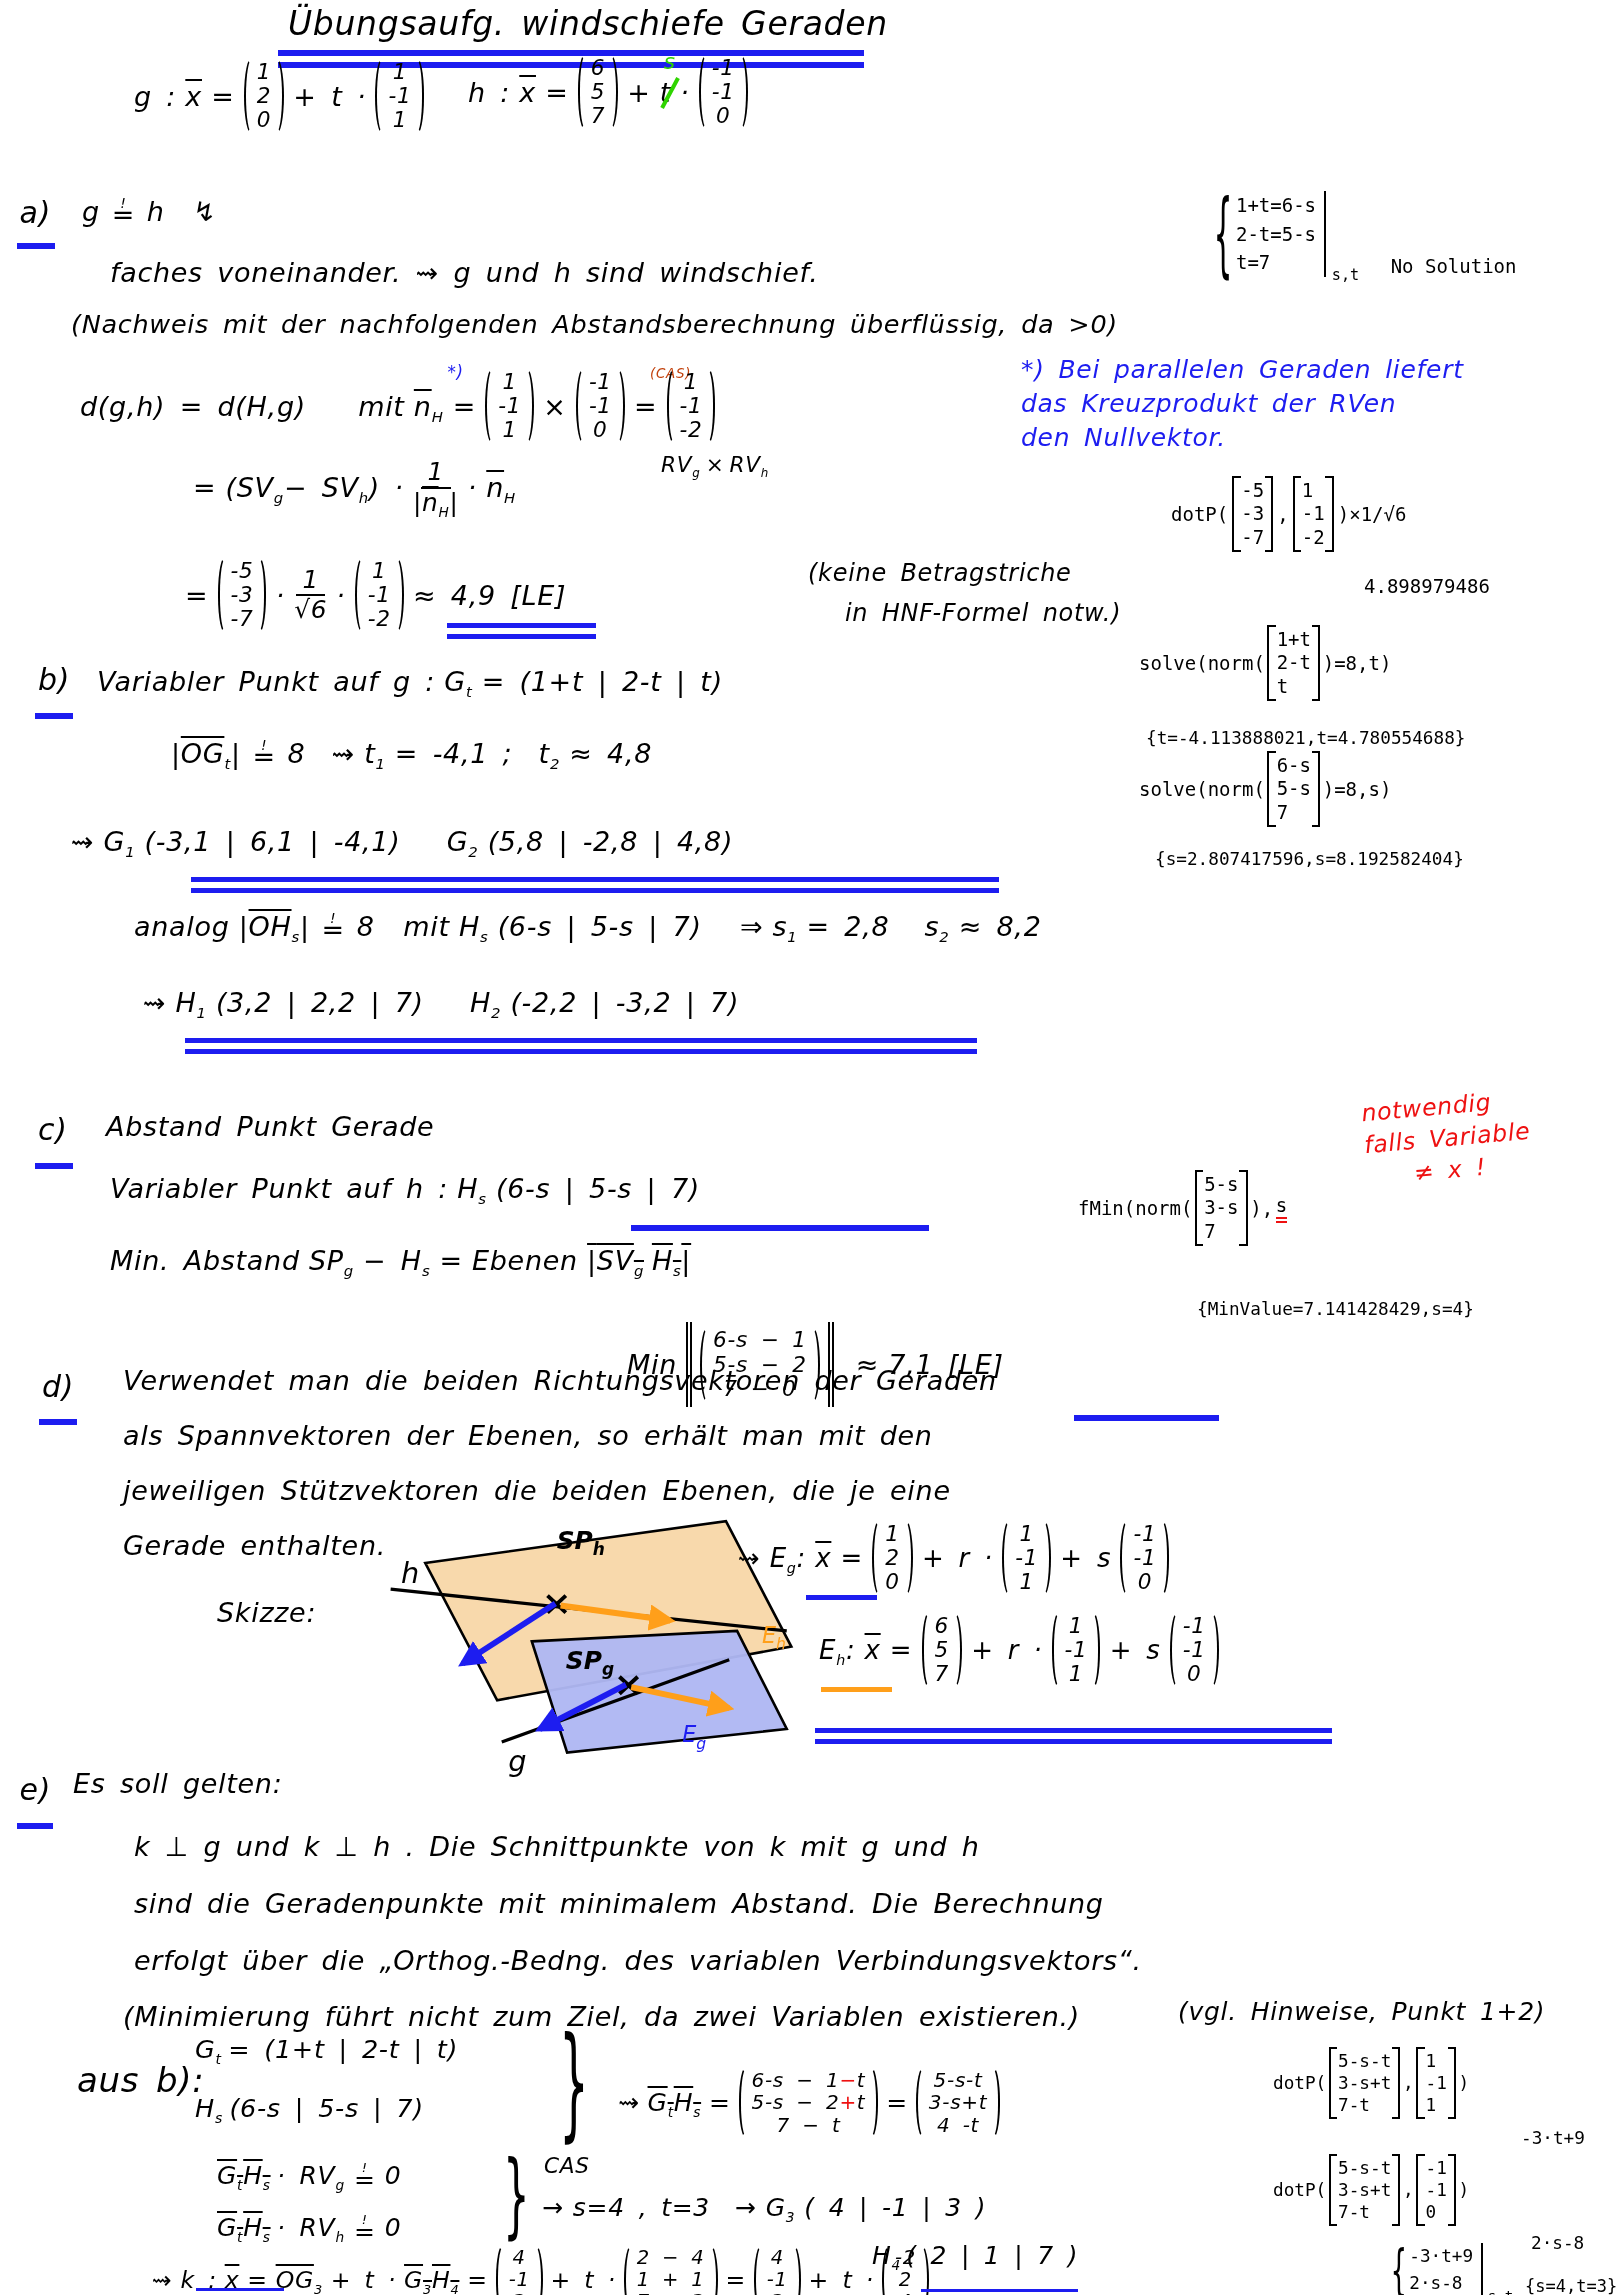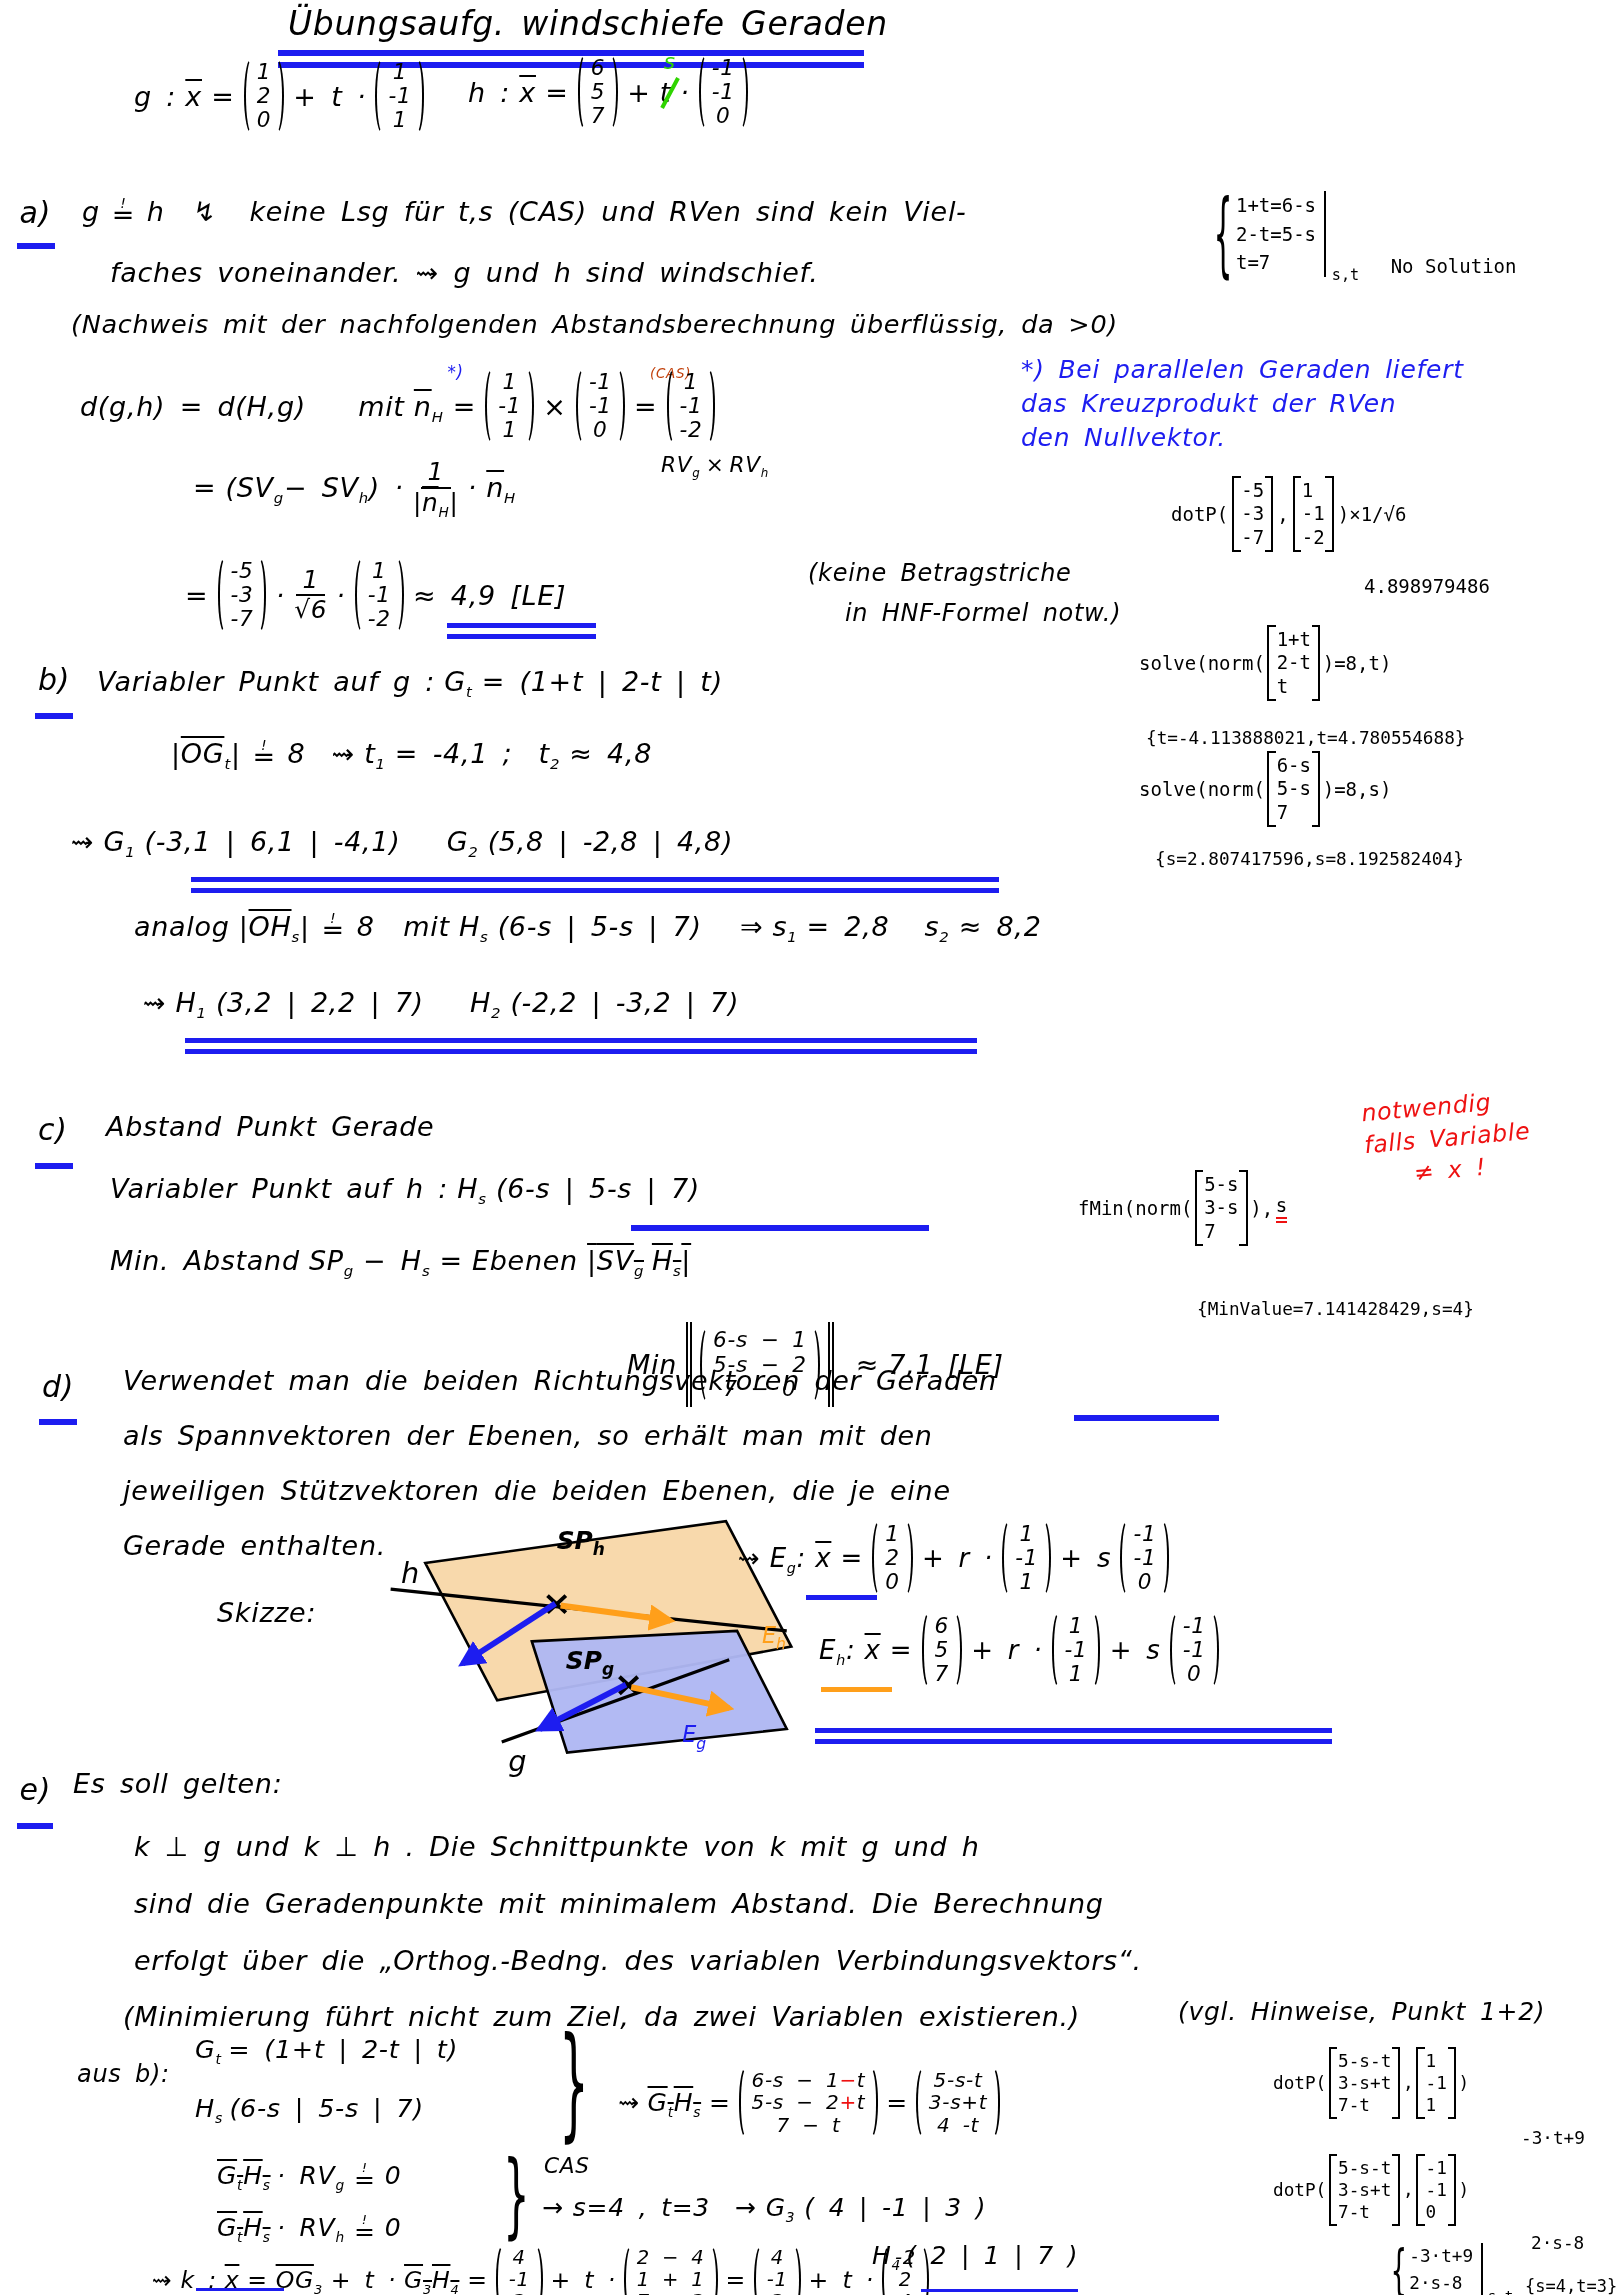--- a/index.html
+++ b/index.html
@@ -112,21 +112,20 @@
   <div class="bar" style="left:17px;top:243px;width:38px"></div>
   <div class="hw" style="left:82px;top:196px">
     <span class="r">
       <span>g</span>
       <span class="stk">
           <span class="ex">!</span>
           <span>=</span>
         </span>
       <span>h</span>
       <span style="margin-left:19.6px">↯</span>
-      <span style="margin-left:23.6px">keine Lsg für t,s (CAS) und RVen sind kein Viel-</span>
     </span>
   </div>
   <div class="hw" style="left:110px;top:257px">faches voneinander. ⇝ g und h sind windschief.</div>
   <div class="hw" style="left:71px;top:309px;font-size:25.5px">(Nachweis mit der nachfolgenden Abstandsberechnung überflüssig, da &gt;0)</div>
 
   <div class="cas" style="left:1214px;top:191px">
     <span class="r" style="gap:3.9px;align-items:stretch">
       <span class="bigbrace" style="font-size:30px;transform:scaleY(3.1);align-self:center">{</span>
       <span class="sysrows">
         <span>1+t=6-s</span>
@@ -476,21 +475,21 @@
 
   <div class="hw" style="left:19.6px;top:1772px;font-size:30px">e)</div>
   <div class="bar" style="left:17px;top:1823px;width:36px"></div>
   <div class="hw" style="left:73px;top:1768px">Es soll gelten:</div>
   <div class="hw" style="left:134px;top:1831px">k ⊥ g   und   k ⊥ h .  Die Schnittpunkte von k mit g und h</div>
   <div class="hw" style="left:134px;top:1888px">sind die Geradenpunkte mit minimalem Abstand. Die Berechnung</div>
   <div class="hw" style="left:134px;top:1945px">erfolgt über die „Orthog.-Bedng. des variablen Verbindungsvektors“.</div>
   <div class="hw" style="left:123px;top:2001px">(Minimierung führt nicht zum Ziel, da zwei Variablen existieren.)</div>
   <div class="hw" style="left:1178px;top:1997px;font-size:25px">(vgl. Hinweise, Punkt 1+2)</div>
 
-  <div class="hw" style="left:77px;top:2060px;font-size:24px">aus b):</div>
+  <div class="hw" style="left:77px;top:2060px;font-size:34px">aus b):</div>
   <div class="hw" style="left:195px;top:2034px;font-size:25.5px">
     <span class="r" style="gap:6.5px">
       <span><span>G</span><sub>t</sub></span>
       <span>= (1+t | 2-t | t)</span>
     </span>
   </div>
   <div class="hw" style="left:195px;top:2093px;font-size:25.5px">
     <span class="r" style="gap:6.5px">
       <span><span>H</span><sub>s</sub></span>
       <span>(6-s | 5-s | 7)</span>

